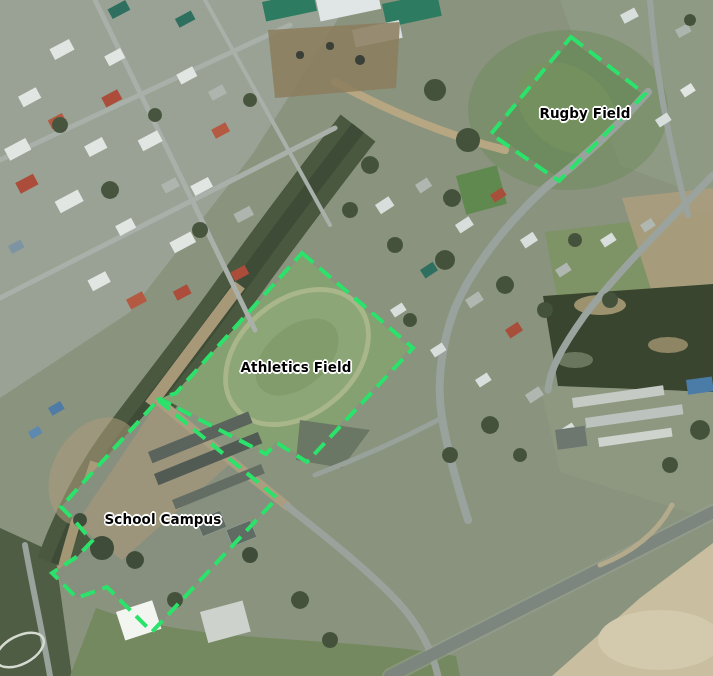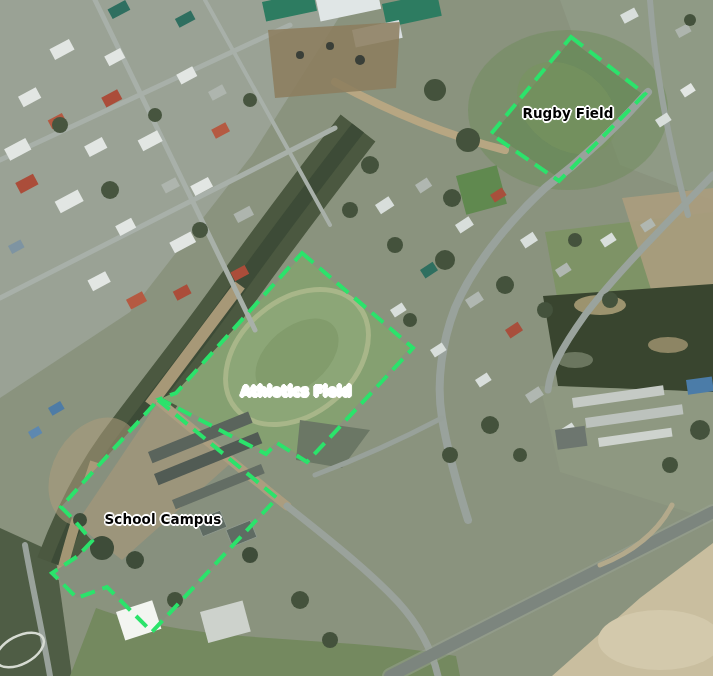--- a/index.html
+++ b/index.html
@@ -211,17 +211,17 @@
       <ellipse cx="20" cy="650" rx="26" ry="14" fill="none" stroke="#d6dbd2" stroke-width="2.5" transform="rotate(-28 20 650)"></ellipse>
     </g>
   </svg>
 
   <svg id="overlay" width="713" height="676" viewBox="0 0 713 676" style="stroke-linejoin:miter">
       <polygon points="571,37 645,94 559,181 491,134" fill="none" stroke="#2be36b" stroke-width="4" stroke-dasharray="15 8"></polygon>
       <polygon points="302,253 413,348 307,462 277,443 266,454 160,399 176,393" fill="none" stroke="#2be36b" stroke-width="4" stroke-dasharray="15 8"></polygon>
       <polygon points="158,400 277,498 152,632 107,587 77,598 52,573 78,556 92,541 73,519 61,507" fill="none" stroke="#2be36b" stroke-width="4" stroke-dasharray="15 8"></polygon>
     </svg>
 
-  <div class="map-label" style="left: 568px; top: 113px; color: rgb(0, 0, 0);">Rugby Field</div>
-  <div class="map-label" style="left: 296px; top: 367px; color: #ffffff; margin-top: 24px;">Athletics Field</div>
+  <div class="map-label" style="left: 585px; top: 113px; color: rgb(0, 0, 0);">Rugby Field</div>
+  <div class="map-label" style="left: 296px; top: 367px; color: #000000;">Athletics Field</div>
   <div class="map-label" style="left: 163px; top: 519px; color: rgb(0, 0, 0); text-align: right;">School Campus</div>
 
 </div>
 
 </body></html>

